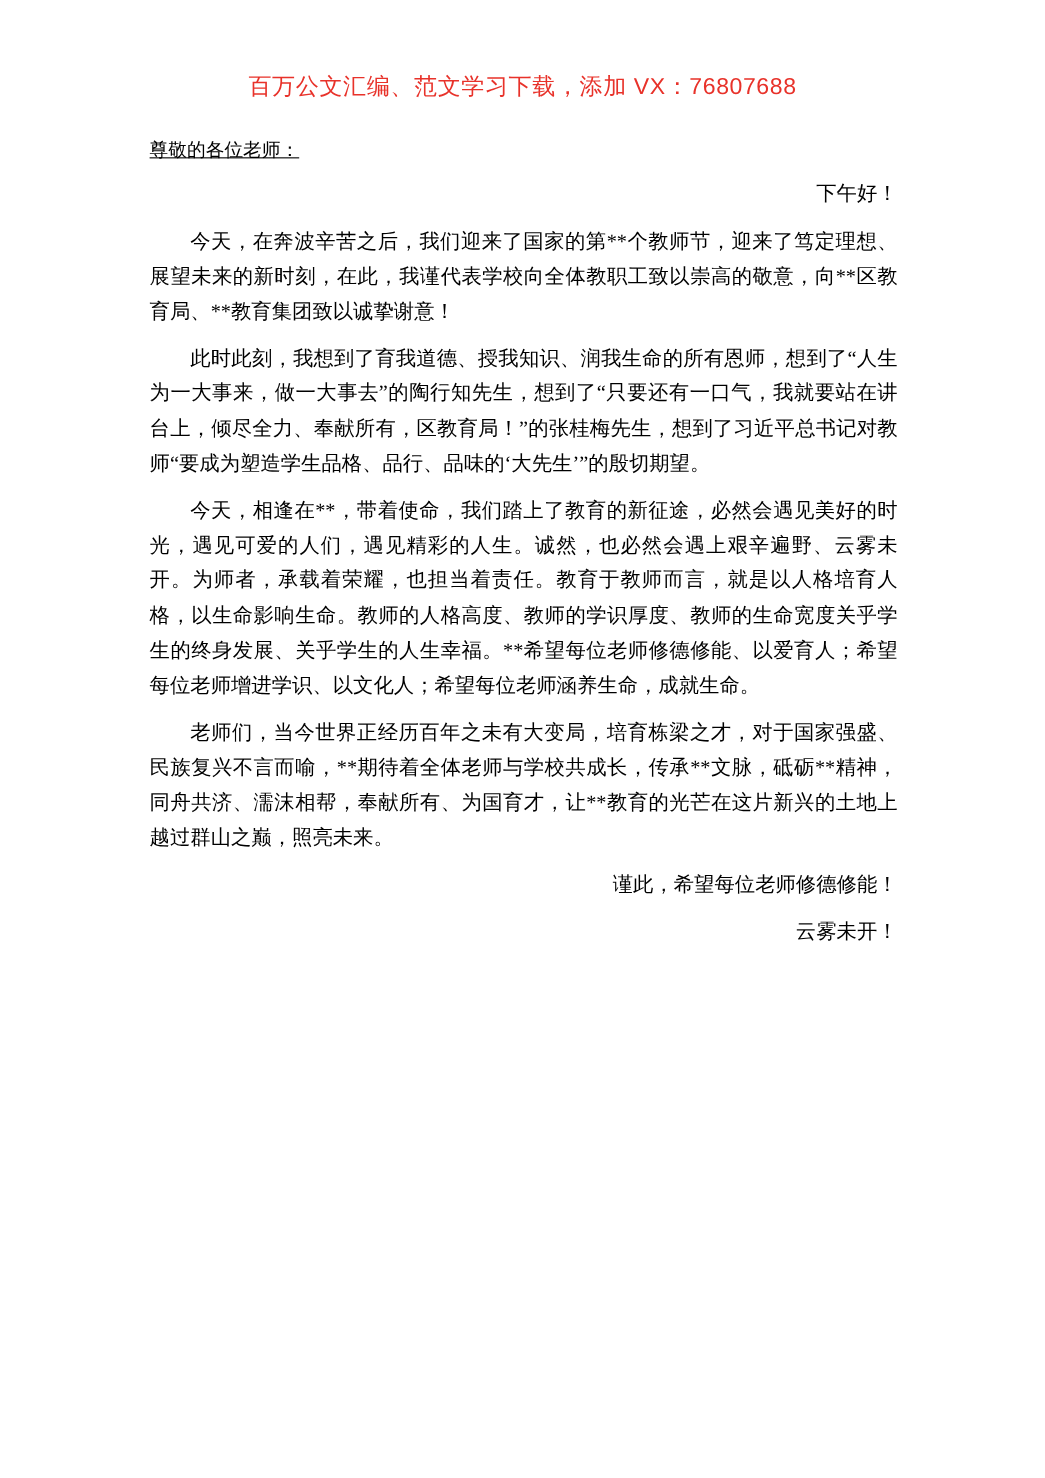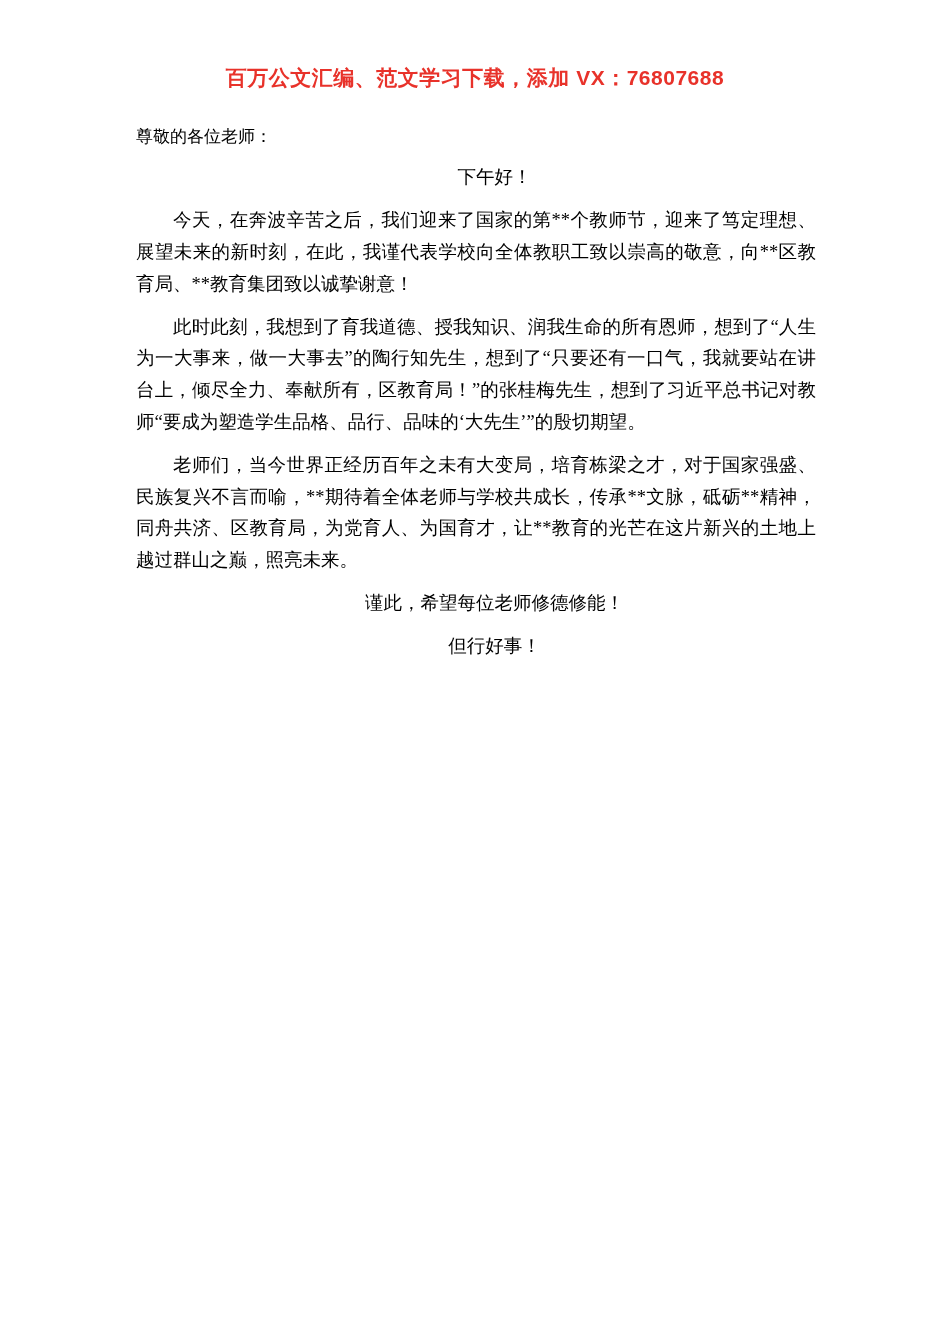--- a/index.html
+++ b/index.html
@@ -22,47 +22,48 @@
     box-sizing: border-box;
   }
   .banner {
     position: absolute;
     top: 64px;
     left: 0;
     width: 950px;
     text-align: center;
     color: #e8322a;
     font-size: 21px;
-    font-weight: bold;
+    font-weight: normal;
     letter-spacing: 0.5px;
     font-family: "Liberation Sans", "DejaVu Sans", sans-serif;
     white-space: nowrap;
   }
   .doc-body {
     position: absolute;
     top: 124px;
     left: 136px;
     width: 680px;
   }
   .salutation {
     font-size: 17px;
     line-height: 1.55;
     margin: 0 0 12px 0;
     text-align: justify;
+    text-decoration: underline;
   }
   .para {
     font-size: 18.5px;
     line-height: 1.72;
     margin: 0 0 11px 0;
     text-indent: 2em;
     text-align: justify;
     text-justify: inter-ideograph;
   }
   .para.short {
-    text-align: center;
+    text-align: right;
   }
 </style>
 </head>
 <body>
 
 <div class="page">
 
   <div class="banner">百万公文汇编、范文学习下载，添加 VX：76807688</div>
 
   <div class="doc-body">
@@ -70,21 +71,22 @@
     <p class="salutation">尊敬的各位老师：</p>
 
     <p class="para short">下午好！</p>
 
 
     <p class="para">今天，在奔波辛苦之后，我们迎来了国家的第**个教师节，迎来了笃定理想、展望未来的新时刻，在此，我谨代表学校向全体教职工致以崇高的敬意，向**区教育局、**教育集团致以诚挚谢意！</p>
 
     <p class="para">此时此刻，我想到了育我道德、授我知识、润我生命的所有恩师，想到了“人生为一大事来，做一大事去”的陶行知先生，想到了“只要还有一口气，我就要站在讲台上，倾尽全力、奉献所有，区教育局！”的张桂梅先生，想到了习近平总书记对教师“要成为塑造学生品格、品行、品味的‘大先生’”的殷切期望。</p>
 
 
+    <p class="para">今天，相逢在**，带着使命，我们踏上了教育的新征途，必然会遇见美好的时光，遇见可爱的人们，遇见精彩的人生。诚然，也必然会遇上艰辛遍野、云雾未开。为师者，承载着荣耀，也担当着责任。教育于教师而言，就是以人格培育人格，以生命影响生命。教师的人格高度、教师的学识厚度、教师的生命宽度关乎学生的终身发展、关乎学生的人生幸福。**希望每位老师修德修能、以爱育人；希望每位老师增进学识、以文化人；希望每位老师涵养生命，成就生命。</p>
 
-    <p class="para">老师们，当今世界正经历百年之未有大变局，培育栋梁之才，对于国家强盛、民族复兴不言而喻，**期待着全体老师与学校共成长，传承**文脉，砥砺**精神，同舟共济、区教育局，为党育人、为国育才，让**教育的光芒在这片新兴的土地上越过群山之巅，照亮未来。</p>
+    <p class="para">老师们，当今世界正经历百年之未有大变局，培育栋梁之才，对于国家强盛、民族复兴不言而喻，**期待着全体老师与学校共成长，传承**文脉，砥砺**精神，同舟共济、濡沫相帮，奉献所有、为国育才，让**教育的光芒在这片新兴的土地上越过群山之巅，照亮未来。</p>
 
     <p class="para short">谨此，希望每位老师修德修能！</p>
 
-    <p class="para short">但行好事！</p>
+    <p class="para short">云雾未开！</p>
 
   </div>
 </div>
 
 </body></html>

